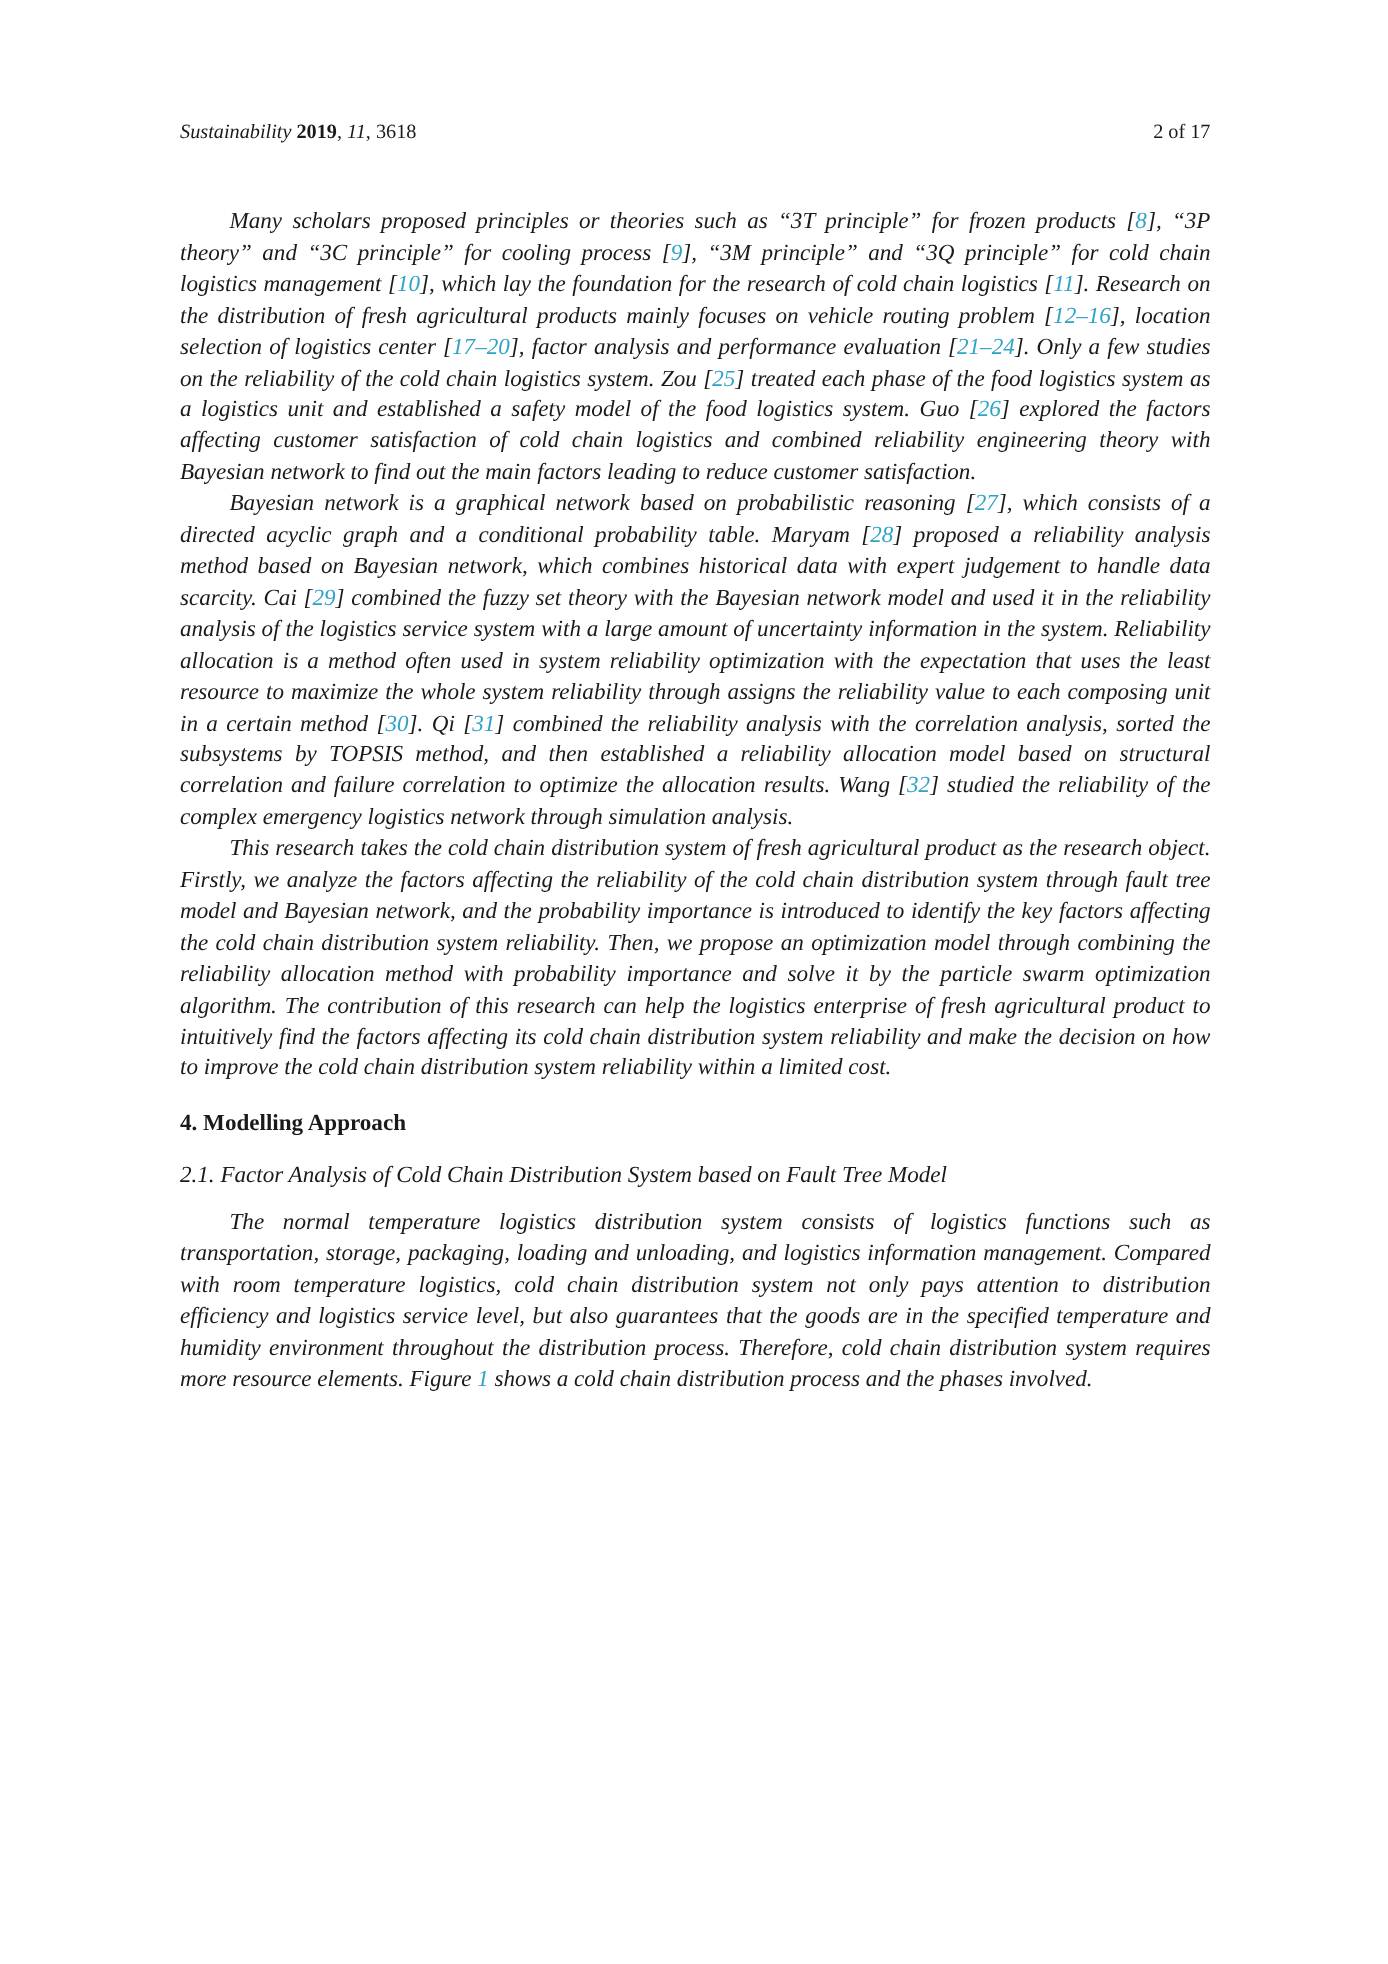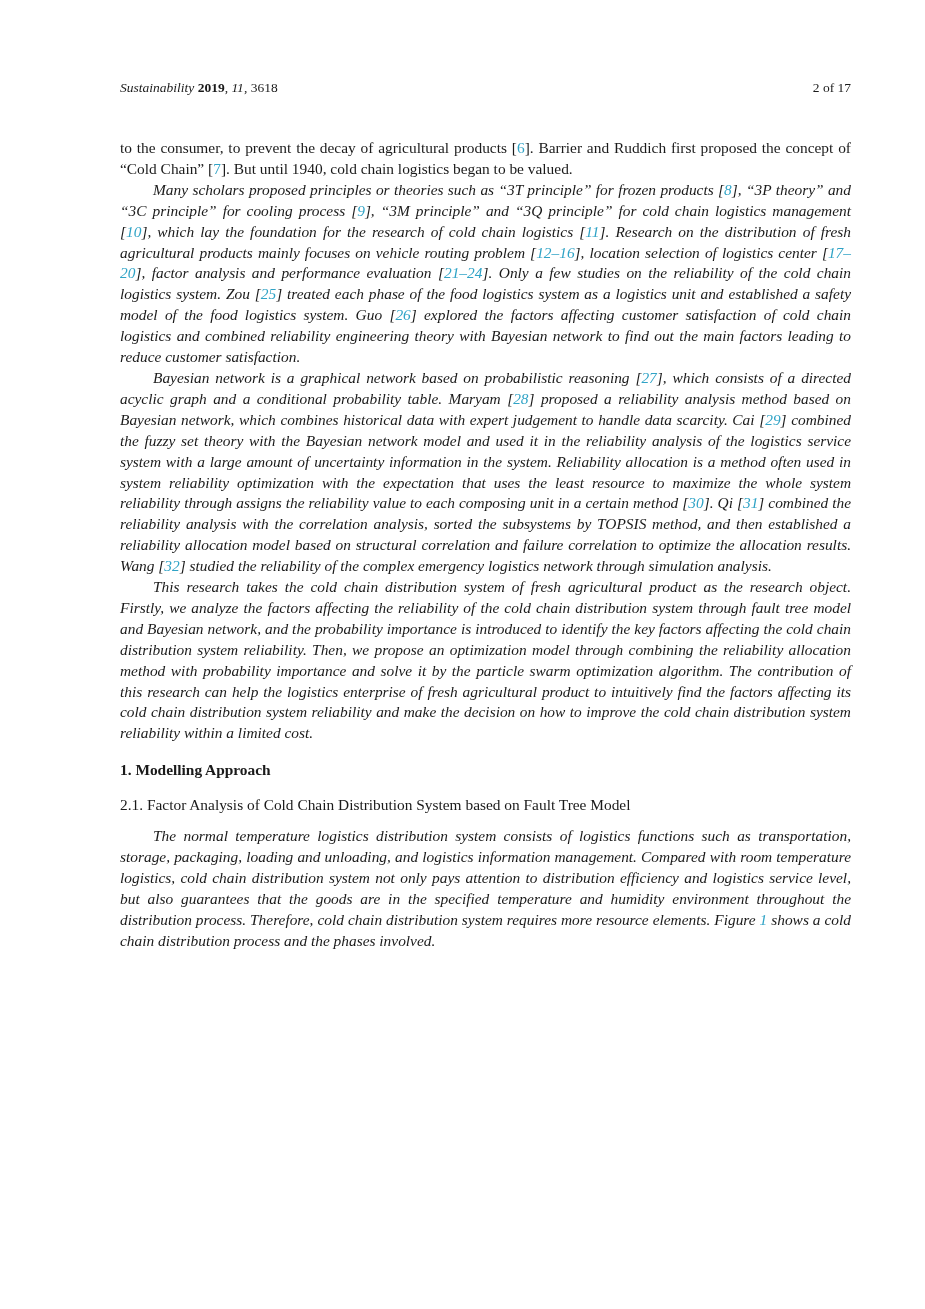--- a/index.html
+++ b/index.html
@@ -9,21 +9,21 @@
   body {
     width: 925px;
     height: 1309px;
     font-family: "Liberation Serif", serif;
     color: #1a1a1a;
     overflow: hidden;
   }
   .page {
     width: 925px;
     height: 1309px;
-    padding: 80px 74px 40px 120px;
+    padding: 80px 118px 40px 120px;
     background: #ffffff;
   }
   .page-header {
     display: flex;
     justify-content: space-between;
     align-items: baseline;
     font-size: 13.5px;
     margin-bottom: 42px;
     color: #1a1a1a;
   }
@@ -44,33 +44,33 @@
   h2.section-heading {
     font-size: 15.4px;
     line-height: 20.9px;
     font-weight: bold;
     margin: 16px 0 14px 0;
   }
   h3.subsection-heading {
     font-size: 15.4px;
     line-height: 20.9px;
     font-weight: normal;
+    font-style: italic;
     margin: 0 0 10px 0;
   }
 </style>
 </head>
 <body>
 
 <div class="page">
   <header class="page-header">
     <div class="journal-ref" id="journal-ref"><span class="seg-italic">Sustainability</span><span> </span><span class="seg-bold">2019</span><span>, </span><span class="seg-italic">11</span><span>, 3618</span></div>
     <div class="page-num">2 of 17</div>
   </header>
   <main class="article-body" id="content">
-      <p class="para"><span>to the consumer, to prevent the decay of agricultural products [</span><a class="seg-link">6</a><span>]. Barrier and Ruddich first proposed the concept of “Cold Chain” [</span><a class="seg-link">7</a><span>]. But until 1940, cold chain logistics began to be valued.</span></p>
       <p class="para indent"><span>Many scholars proposed principles or theories such as “3T principle” for frozen products [</span><a class="seg-link">8</a><span>], “3P theory” and “3C principle” for cooling process [</span><a class="seg-link">9</a><span>], “3M principle” and “3Q principle” for cold chain logistics management [</span><a class="seg-link">10</a><span>], which lay the foundation for the research of cold chain logistics [</span><a class="seg-link">11</a><span>]. Research on the distribution of fresh agricultural products mainly focuses on vehicle routing problem [</span><a class="seg-link">12</a><a class="seg-link">–</a><a class="seg-link">16</a><span>], location selection of logistics center [</span><a class="seg-link">17</a><a class="seg-link">–</a><a class="seg-link">20</a><span>], factor analysis and performance evaluation [</span><a class="seg-link">21</a><a class="seg-link">–</a><a class="seg-link">24</a><span>]. Only a few studies on the reliability of the cold chain logistics system. Zou [</span><a class="seg-link">25</a><span>] treated each phase of the food logistics system as a logistics unit and established a safety model of the food logistics system. Guo [</span><a class="seg-link">26</a><span>] explored the factors affecting customer satisfaction of cold chain logistics and combined reliability engineering theory with Bayesian network to find out the main factors leading to reduce customer satisfaction.</span></p>
       <p class="para indent"><span>Bayesian network is a graphical network based on probabilistic reasoning [</span><a class="seg-link">27</a><span>], which consists of a directed acyclic graph and a conditional probability table. Maryam [</span><a class="seg-link">28</a><span>] proposed a reliability analysis method based on Bayesian network, which combines historical data with expert judgement to handle data scarcity. Cai [</span><a class="seg-link">29</a><span>] combined the fuzzy set theory with the Bayesian network model and used it in the reliability analysis of the logistics service system with a large amount of uncertainty information in the system. Reliability allocation is a method often used in system reliability optimization with the expectation that uses the least resource to maximize the whole system reliability through assigns the reliability value to each composing unit in a certain method [</span><a class="seg-link">30</a><span>]. Qi [</span><a class="seg-link">31</a><span>] combined the reliability analysis with the correlation analysis, sorted the subsystems by TOPSIS method, and then established a reliability allocation model based on structural correlation and failure correlation to optimize the allocation results. Wang [</span><a class="seg-link">32</a><span>] studied the reliability of the complex emergency logistics network through simulation analysis.</span></p>
       <p class="para indent"><span>This research takes the cold chain distribution system of fresh agricultural product as the research object. Firstly, we analyze the factors affecting the reliability of the cold chain distribution system through fault tree model and Bayesian network, and the probability importance is introduced to identify the key factors affecting the cold chain distribution system reliability. Then, we propose an optimization model through combining the reliability allocation method with probability importance and solve it by the particle swarm optimization algorithm. The contribution of this research can help the logistics enterprise of fresh agricultural product to intuitively find the factors affecting its cold chain distribution system reliability and make the decision on how to improve the cold chain distribution system reliability within a limited cost.</span></p>
-      <h2 class="section-heading">1. Modelling Approach</h2>
+      <h2 class="section-heading">4. Modelling Approach</h2>
       <h3 class="subsection-heading">2.1. Factor Analysis of Cold Chain Distribution System based on Fault Tree Model</h3>
       <p class="para indent"><span>The normal temperature logistics distribution system consists of logistics functions such as transportation, storage, packaging, loading and unloading, and logistics information management. Compared with room temperature logistics, cold chain distribution system not only pays attention to distribution efficiency and logistics service level, but also guarantees that the goods are in the specified temperature and humidity environment throughout the distribution process. Therefore, cold chain distribution system requires more resource elements. Figure </span><a class="seg-link">1</a><span> shows a cold chain distribution process and the phases involved.</span></p>
     </main>
 </div>
 
 </body></html>

